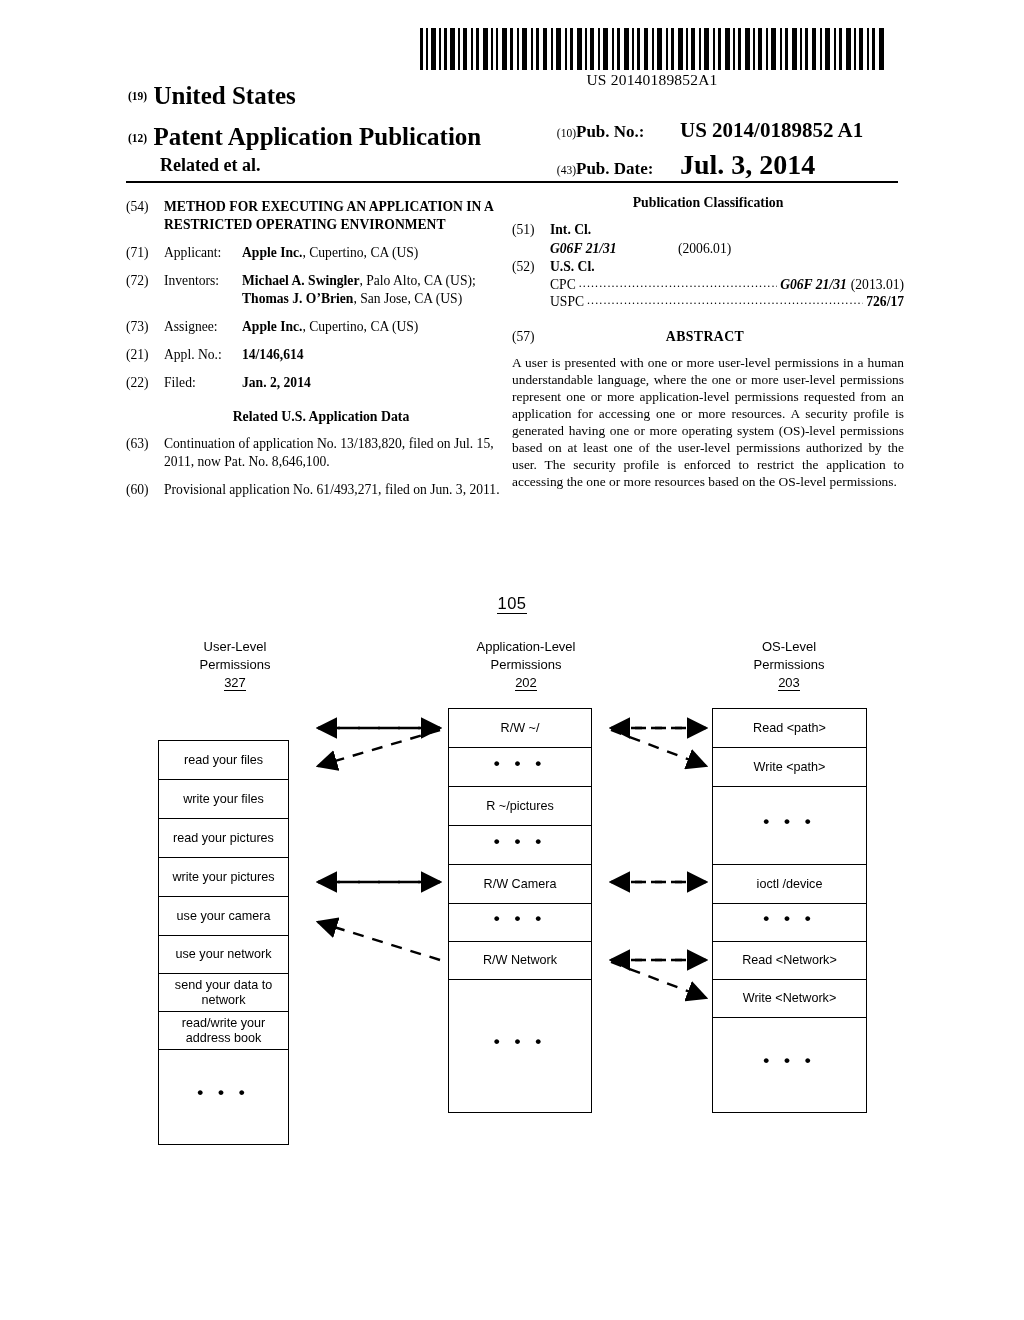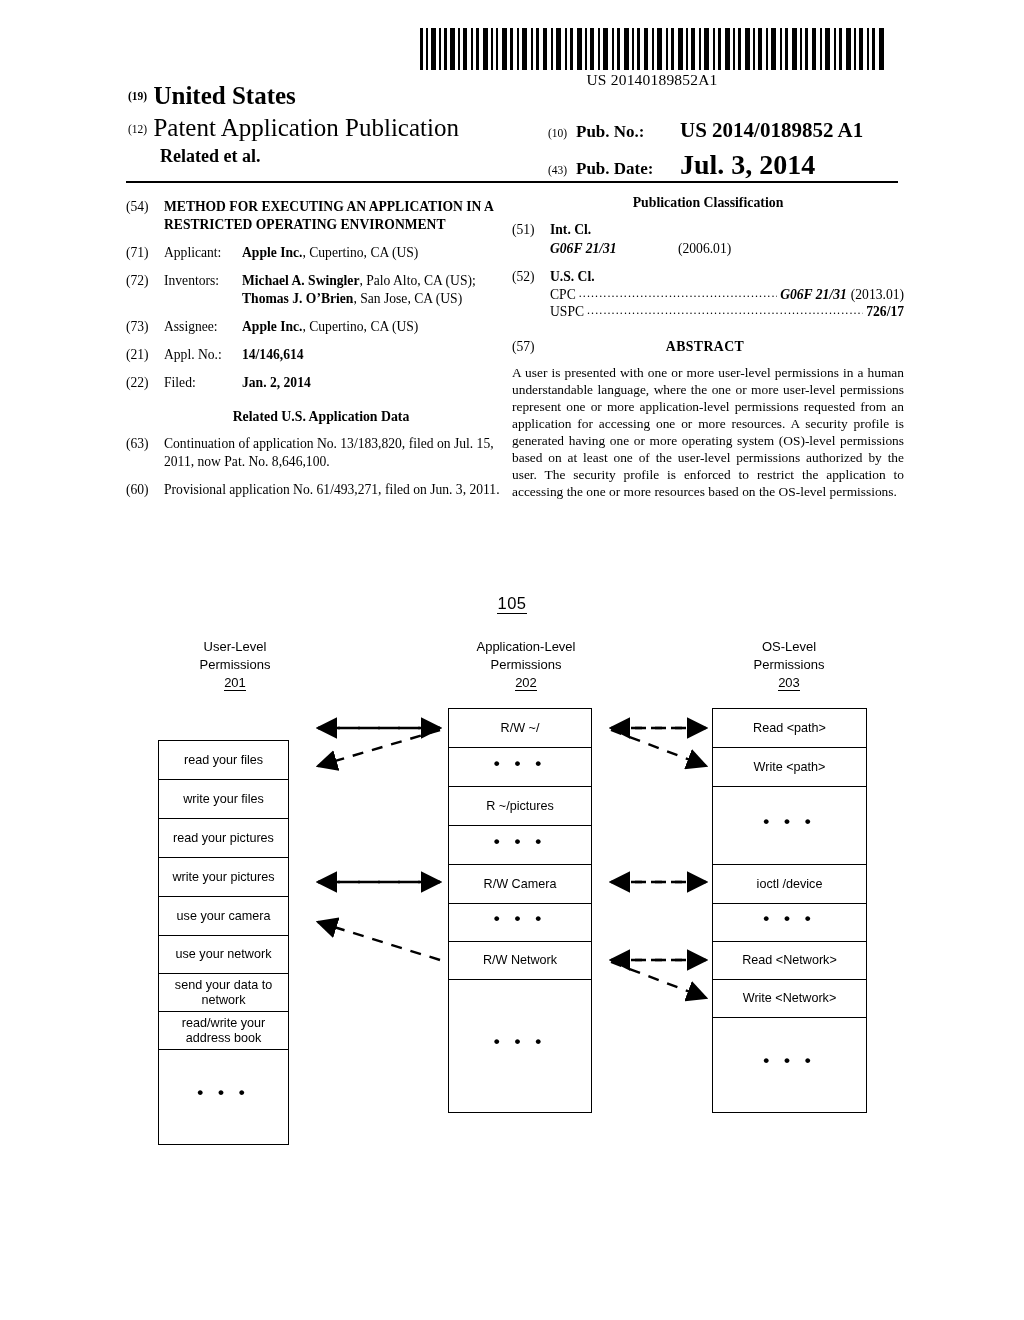--- a/index.html
+++ b/index.html
@@ -57,23 +57,23 @@
   }
   #country-line {
     font-size: 25px;
     font-weight: bold;
     line-height: 1.12;
     white-space: nowrap;
   }
   #country-line .code-sm { vertical-align: 4px; }
   #pub-type-line {
     font-size: 25px;
-    font-weight: normal;
+    font-weight: bold;
     line-height: 1.12;
-    margin-top: 4px;
+    margin-top: 13px;
     white-space: nowrap;
   }
   #inventor-line {
     font-size: 18px;
     font-weight: bold;
     margin-top: 4px;
     margin-left: 32px;
     white-space: nowrap;
   }
 
@@ -87,20 +87,21 @@
     display: flex;
     align-items: baseline;
     white-space: nowrap;
     margin-bottom: 6px;
   }
   .right-head-code {
     font-size: 11.5px;
     width: 28px;
     flex: none;
     vertical-align: 3px;
+    text-align: right;
   }
   .right-head-label {
     font-size: 17px;
     font-weight: bold;
     width: 104px;
     flex: none;
   }
   .right-head-value {
     font-size: 21px;
     font-weight: bold;
@@ -459,21 +460,21 @@
 
   <div class="cls-row">
     <span class="cls-code">(51)</span>
     <span class="cls-body b">Int. Cl.</span>
   </div>
   <div class="cls-sub">
     <span class="bi cls-date-col">G06F 21/31</span>
     <span>(2006.01)</span>
   </div>
 
-  <div class="cls-row" style="margin-top:11px;">
+  <div class="cls-row" style="margin-top:1px;">
     <span class="cls-code">(52)</span>
     <span class="cls-body b">U.S. Cl.</span>
   </div>
   <div class="cls-sub">
     <span class="cls-name">CPC</span>
     <span class="dots">......................................................................</span>
     <span class="cls-val"><span class="bi">G06F 21/31</span><span style="margin-left:4px;">(2013.01)</span></span>
   </div>
   <div class="cls-sub">
     <span class="cls-name">USPC</span>
@@ -491,21 +492,21 @@
 
 <div id="figure-region">
 
   <div id="figure-id">
     <span>105</span>
   </div>
 
   <div class="col-header" style="left:145px;">
     <div>User-Level</div>
     <div>Permissions</div>
-    <div><span class="ref">201</span></div>
+    <div><span class="ref">327</span></div>
   </div>
   <div class="col-header" style="left:436px;">
     <div>Application-Level</div>
     <div>Permissions</div>
     <div><span class="ref">202</span></div>
   </div>
   <div class="col-header" style="left:699px;">
     <div>OS-Level</div>
     <div>Permissions</div>
     <div><span class="ref">203</span></div>

